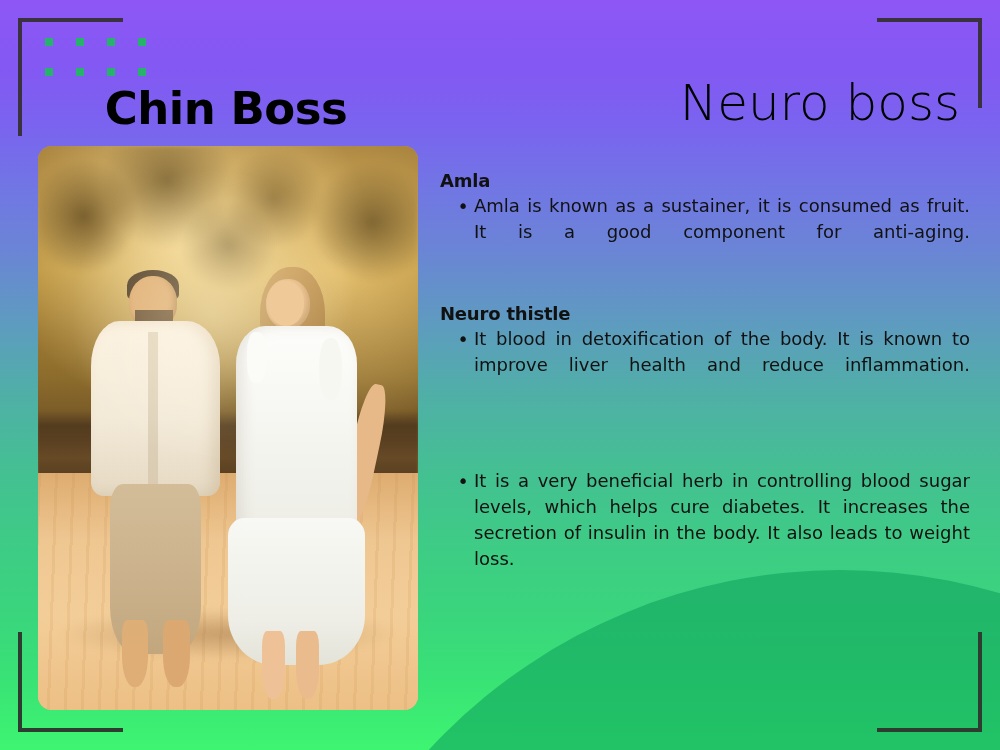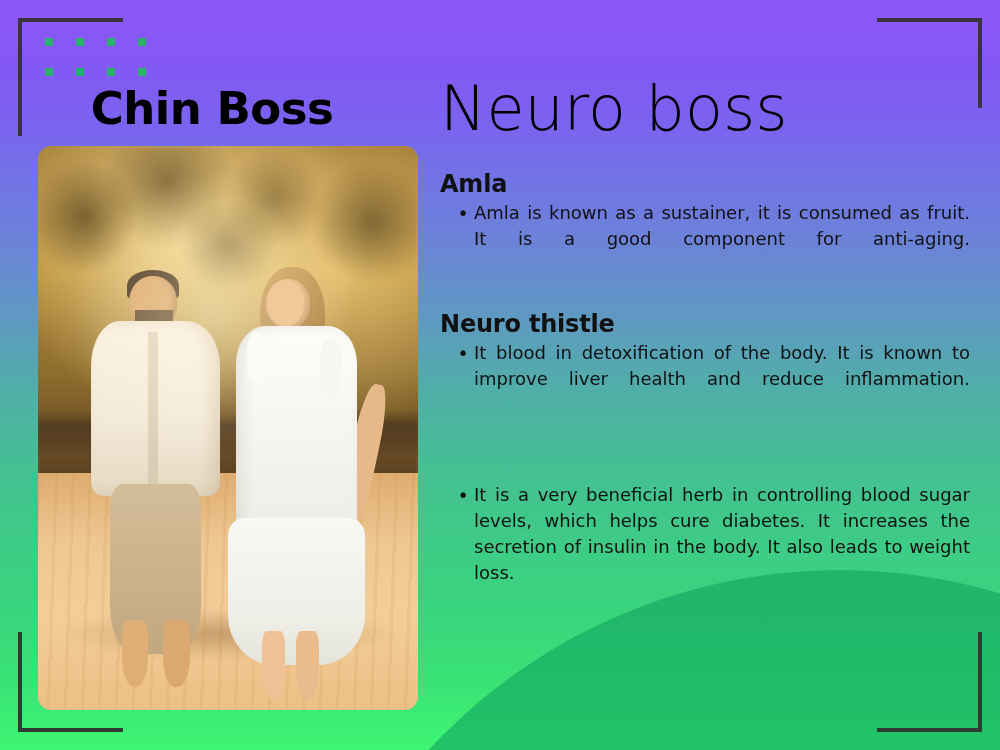--- a/index.html
+++ b/index.html
@@ -56,21 +56,21 @@
     position:absolute; left:45px; top:38px;
     display:grid;
     grid-template-columns:repeat(4, 8px);
     grid-template-rows:repeat(2, 8px);
     column-gap:23px; row-gap:22px;
   }
   .dot-grid i { display:block; width:8px; height:8px; background:#27b36c; }
 
   
   .left-title {
-    position:absolute; left:2px; top:82px; width:420px;
+    position:absolute; left:16px; top:82px; width:420px;
     text-align:center;
     font-family:"DejaVu Sans", sans-serif;
     font-weight:bold; font-size:45px; letter-spacing:-0.5px;
     color:#000;
   }
 
   .photo {
     position:absolute; left:38px; top:146px;
     width:380px; height:564px;
     border-radius:14px;
@@ -172,31 +172,31 @@
     mix-blend-mode:screen;
   }
   .ph-warm {
     position:absolute; inset:0; pointer-events:none;
     background:linear-gradient(180deg, rgba(255,196,96,.20) 0%, rgba(255,206,130,.10) 50%, rgba(255,190,110,.16) 100%);
   }
 
   
   .right-title {
     position:absolute; left:440px; top:78px; width:520px;
-    text-align:left;
-    font-family:"DejaVu Sans", sans-serif;
-    font-weight:300; font-size:62px; letter-spacing:0px;
+    text-align:right;
+    font-family:"DejaVu Sans", sans-serif;
+    font-weight:300; font-size:50px; letter-spacing:0px;
     color:#000; line-height:1;
   }
 
   .content { position:absolute; left:440px; top:170px; width:530px; }
   .section { margin-bottom:6px; }
   .sec-heading {
     font-family:"DejaVu Sans", sans-serif;
-    font-weight:bold; font-size:24px; color:#111;
+    font-weight:bold; font-size:18px; color:#111;
     margin-bottom:2px; letter-spacing:-0.2px;
   }
   .bullet-row { display:flex; align-items:flex-start; }
   .bullet-dot {
     flex:0 0 auto; width:22px; text-align:center;
     font-size:19px; line-height:26px; color:#111; margin-left:12px;
   }
   .bullet-text {
     flex:1 1 auto;
     font-family:"DejaVu Sans", sans-serif;

